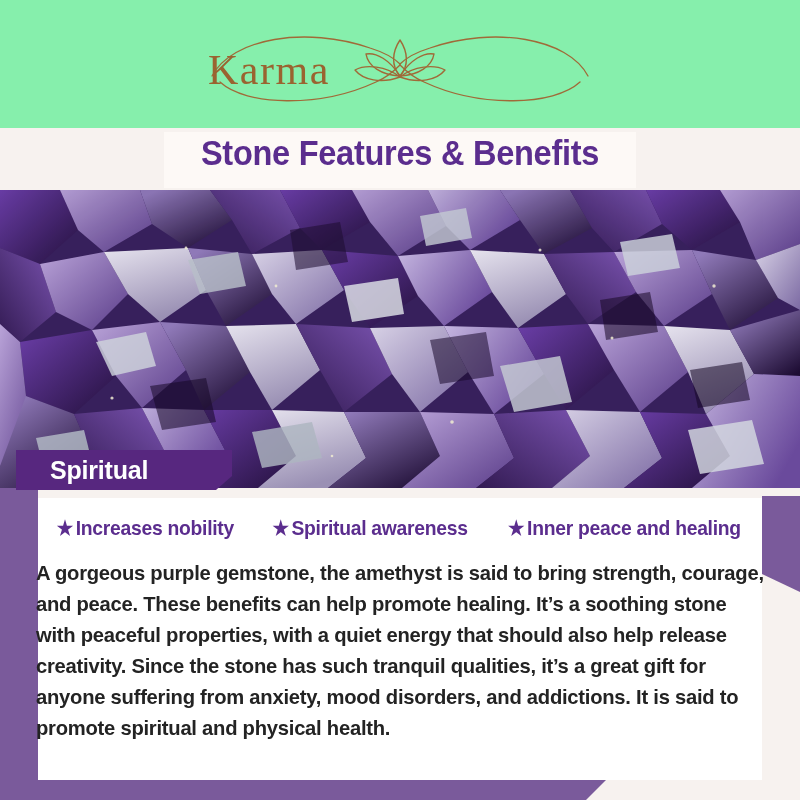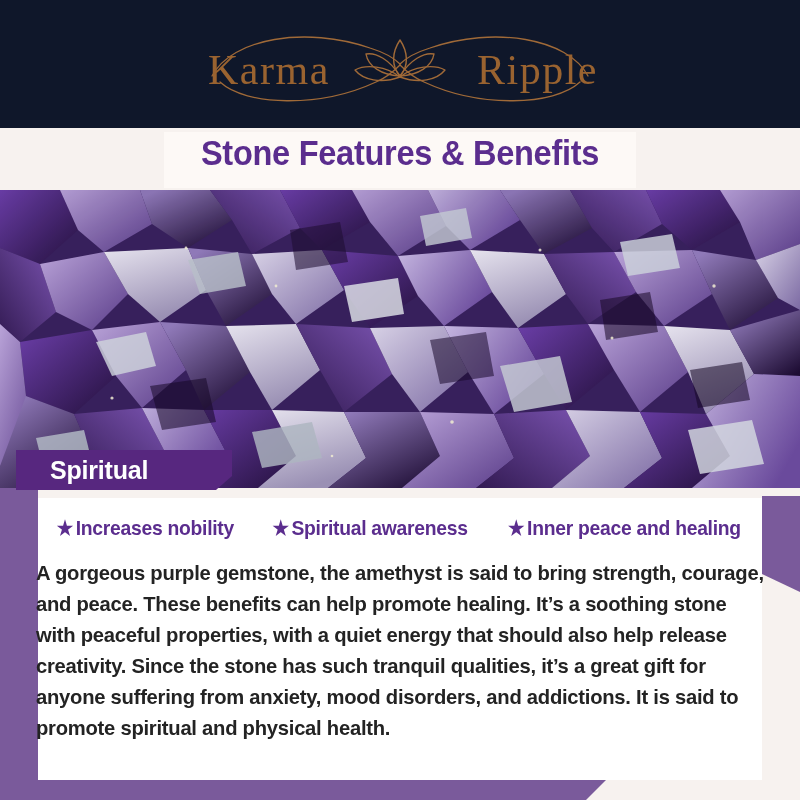--- a/index.html
+++ b/index.html
@@ -14,21 +14,21 @@
     overflow: hidden;
     background: #f7f2ef;
     font-family: "Liberation Sans", sans-serif;
   }
 
   
   .brand-area {
     position: absolute;
     left: 0; top: 0;
     width: 800px; height: 130px;
-    background: #0f172a;
+    background: #86efac;
   }
   .brand-logo {
     position: absolute;
     left: 50%;
     top: 20px;
     transform: translateX(-50%);
     width: 440px;
     height: 92px;
   }
   .brand-logo svg { display: block; width: 440px; height: 92px; }
@@ -224,21 +224,20 @@
 
         <g fill="none" stroke="#a06a38" stroke-width="1.4" stroke-linejoin="round">
           <path d="M220 20 C 212 32, 211 46, 220 56 C 229 46, 228 32, 220 20 Z"></path>
           <path d="M220 56 C 210 40, 196 32, 186 34 C 188 46, 201 55, 220 56 Z"></path>
           <path d="M220 56 C 230 40, 244 32, 254 34 C 252 46, 239 55, 220 56 Z"></path>
           <path d="M220 57 C 206 46, 186 44, 175 50 C 183 60, 201 64, 220 57 Z"></path>
           <path d="M220 57 C 234 46, 254 44, 265 50 C 257 60, 239 64, 220 57 Z"></path>
         </g>
       </svg>
       <div class="brand-word-left">Karma</div>
-      <div class="brand-word-right">Ripple</div>
     </div>
   </div>
 
   <div class="title-band"></div>
   <div class="title-plate"></div>
   <div class="title-text">Stone Features &amp; Benefits</div>
 
   <div class="hero">
     <svg viewBox="0 0 800 298" xmlns="http://www.w3.org/2000/svg" aria-hidden="true">
       <defs>

